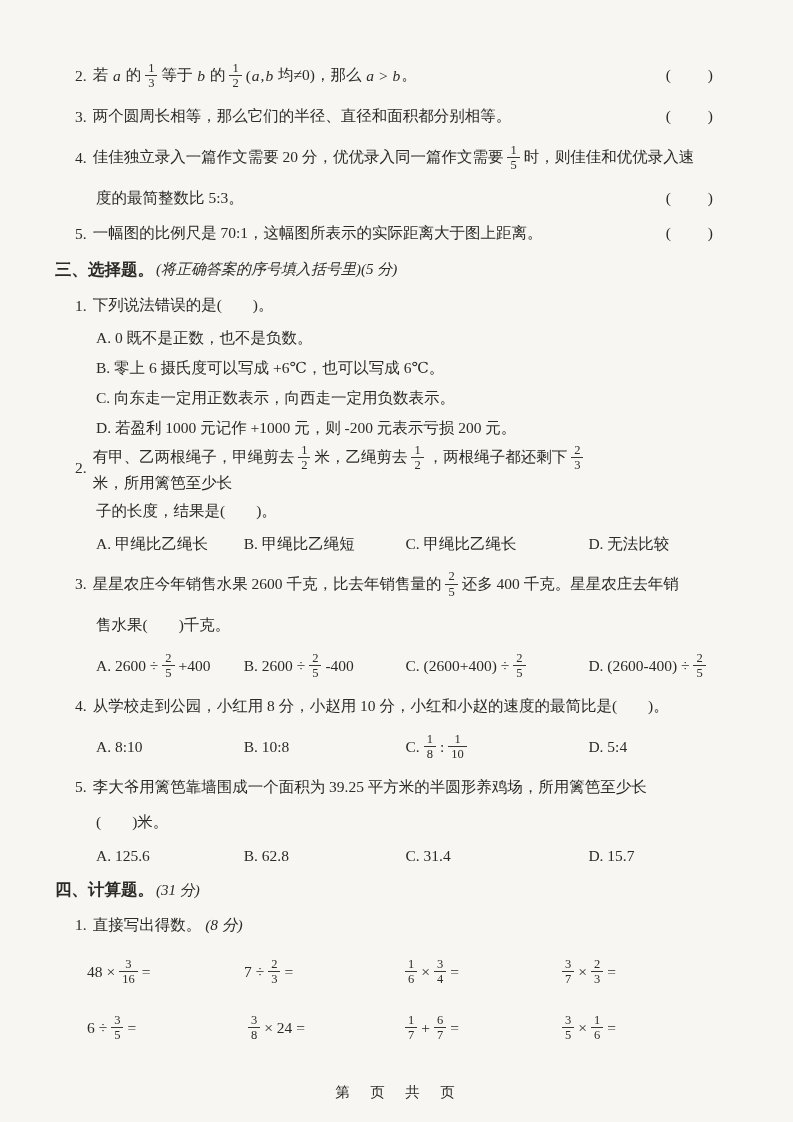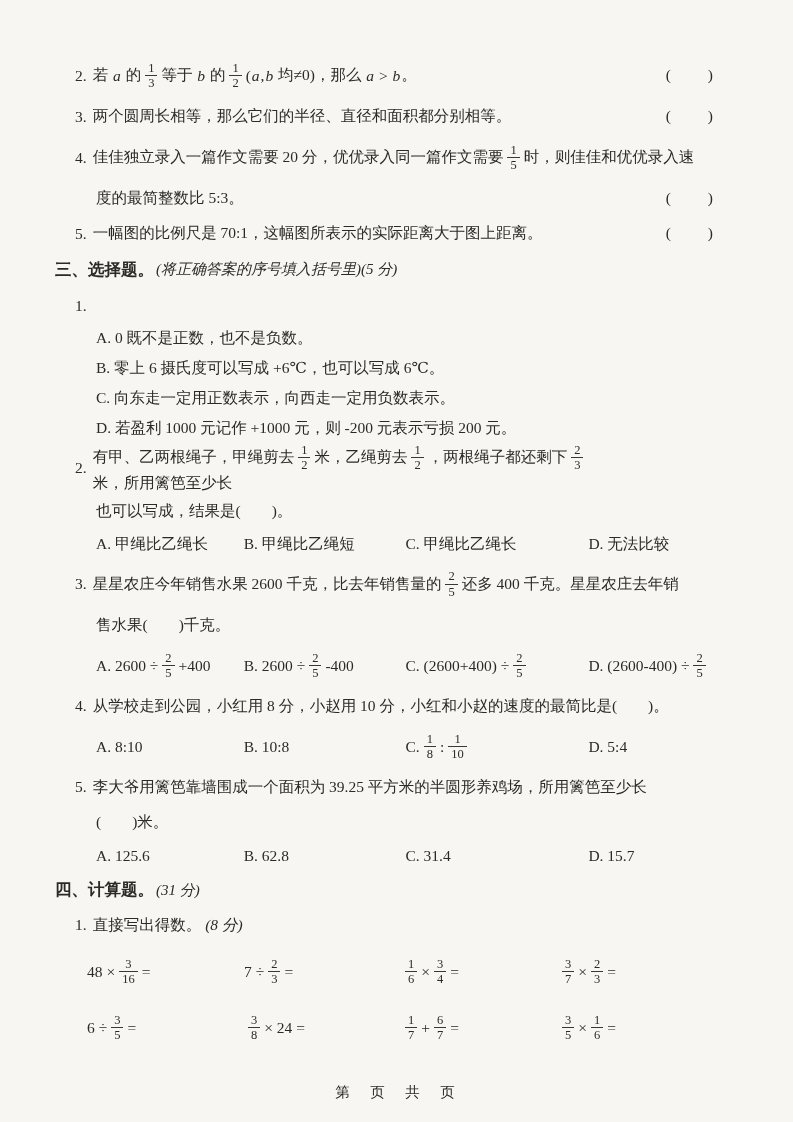--- a/index.html
+++ b/index.html
@@ -119,20 +119,23 @@
 
   <section>
     <div class="sec-head">
       <span class="sec-title">三、选择题。</span>
       <span class="sec-note">(将正确答案的序号填入括号里)(5 分)</span>
     </div>
 
     <div class="q">
       <div class="line lh-t">
         <span class="qnum">1.</span>
+        <span class="rich">
+            <span class="seg">下列说法错误的是(　　)。</span>
+          </span>
       </div>
       <div class="line optline cont">
         <span class="rich opt">
             <span class="seg">A. 0 既不是正数，也不是负数。</span>
           </span>
       </div>
       <div class="line optline cont">
         <span class="rich opt">
             <span class="seg">B. 零上 6 摄氏度可以写成 +6℃，也可以写成 6℃。</span>
           </span>
@@ -166,21 +169,21 @@
             <span class="seg">，两根绳子都还剩下</span>
             <span class="frac">
               <span class="num">2</span>
               <span class="den">3</span>
             </span>
             <span class="seg">米，所用篱笆至少长</span>
           </span>
       </div>
       <div class="line lh-t cont">
         <span class="rich">
-            <span class="seg">也可以写成，结果是(　　)。</span>
+            <span class="seg">子的长度，结果是(　　)。</span>
           </span>
       </div>
       <div class="opts grid4 lh-t">
         <span class="rich opt">
             <span class="seg">A. 甲绳比乙绳长</span>
           </span>
         <span class="rich opt">
             <span class="seg">B. 甲绳比乙绳短</span>
           </span>
         <span class="rich opt">

